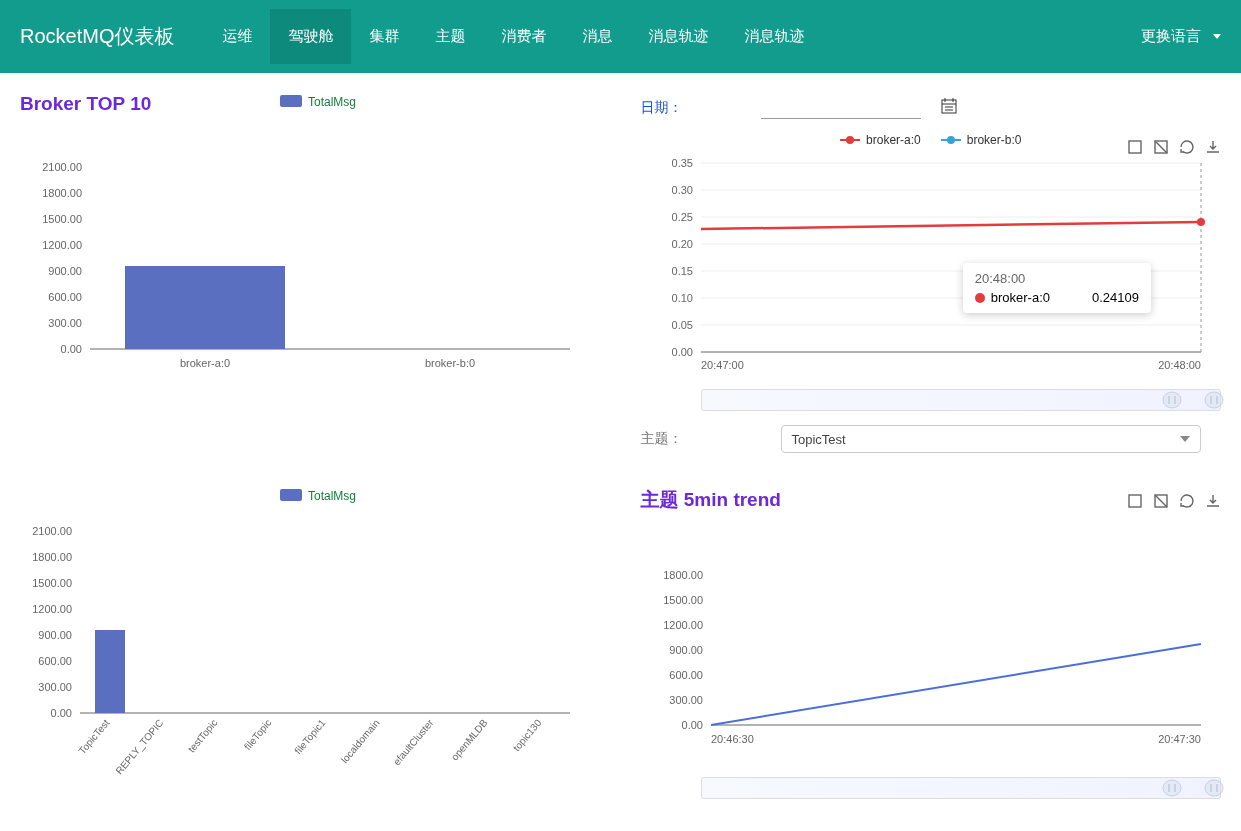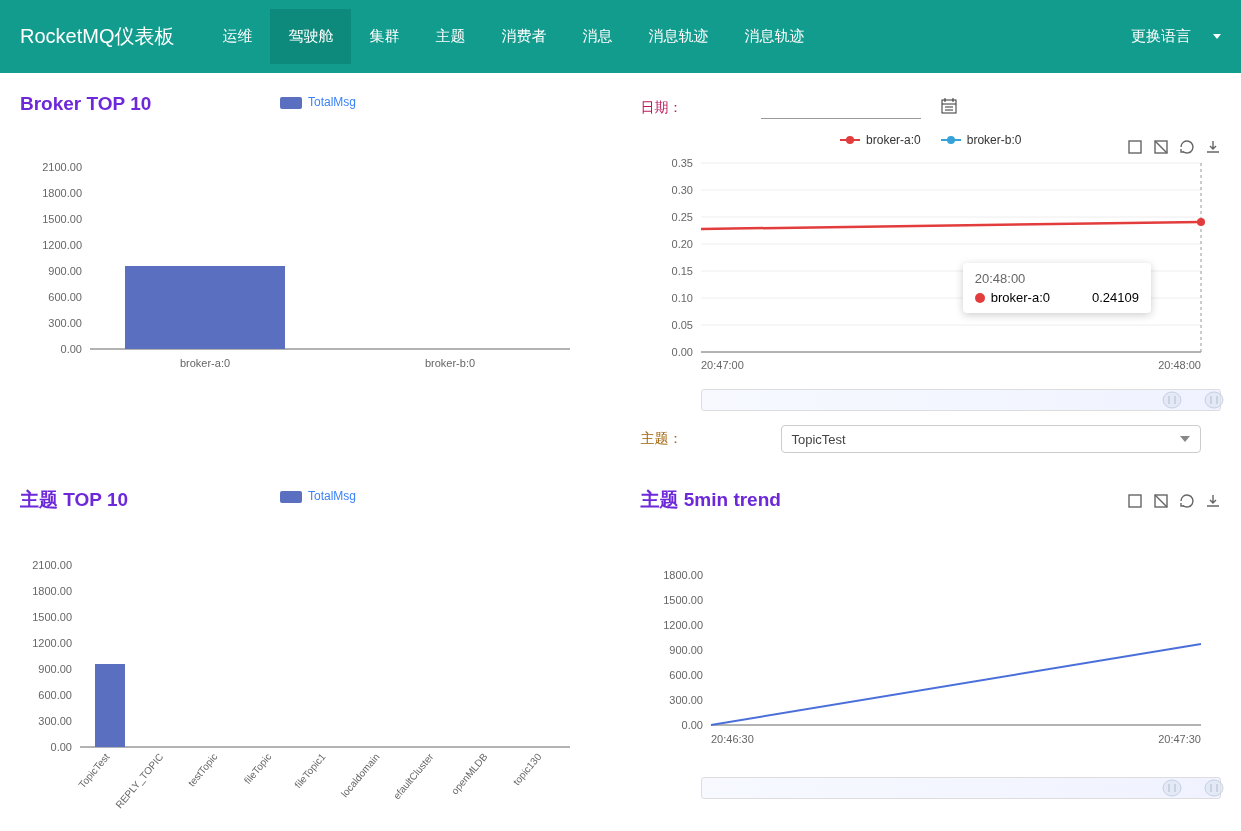--- a/index.html
+++ b/index.html
@@ -2,31 +2,31 @@
 <html><head>
 <meta charset="utf-8">
 <style>
 *{margin:0;padding:0;box-sizing:border-box;font-family:"Microsoft YaHei",Arial,sans-serif}
 body{background:#fff;width:1241px}
 .navbar{background:#119C8D;height:73px;display:flex;align-items:center;color:#fff;padding:0 20px}
 .brand{font-size:20px;font-weight:400;margin-right:30px}
 .nav-items{display:flex;flex:1}
 .nav-item{padding:18px 18px;font-size:15px;color:#fff;cursor:pointer}
 .nav-item.active{background:#0E8A7C}
-.lang-switch{font-size:15px;cursor:pointer;display:flex;align-items:center;gap:20px}
+.lang-switch{font-size:15px;cursor:pointer;display:flex;align-items:center;gap:10px}
 .caret-down{display:inline-block;width:0;height:0;border-left:4px solid transparent;border-right:4px solid transparent;border-top:5px solid #fff;margin-left:2px}
 .content{padding:20px;display:grid;grid-template-columns:1fr 1fr;gap:20px 40px}
 .chart-block{position:relative}
 .chart-title{font-size:19px;font-weight:bold;color:#6d28d9;margin-bottom:8px}
-.legend-box{position:absolute;top:2px;left:260px;display:flex;align-items:flex-end;font-size:12px;color:#3b82f6}
+.legend-box{position:absolute;top:2px;left:260px;display:flex;align-items:flex-start;font-size:12px;color:#15803d}
 .legend-swatch{width:22px;height:12px;background:#5B6FC1;border-radius:2px;margin-right:6px}
 .axis-label{font-size:11px;fill:#666}
 .cat-label{font-size:11px;fill:#666}
 .ctrl-row{display:flex;align-items:center;padding:4px 0 14px;gap:10px}
-.ctrl-label{font-size:14px;color:#be185d;min-width:50px}
+.ctrl-label{font-size:14px;color:#1d4ed8;min-width:50px}
 .date-input{border:none;border-bottom:1px solid #999;width:160px;height:22px;margin-left:60px}
 .cal-icon{font-size:16px;color:#333;margin-left:10px}
 .toolbox{position:absolute;top:6px;right:0;display:flex;gap:10px}
 .tool-ic{width:16px;height:16px;stroke:#666;fill:none;stroke-width:1.4;cursor:pointer}
 .line-legend{display:flex;justify-content:center;gap:20px;font-size:12px;color:#333;margin-bottom:6px}
 .ll-item{display:flex;align-items:center;gap:6px}
 .ll-mark{width:20px;height:2px;position:relative}
 .ll-mark::after{content:"";position:absolute;width:8px;height:8px;border-radius:50%;left:6px;top:-3px}
 .ll-red{background:#E23C3C}.ll-red::after{background:#E23C3C}
 .ll-blue{background:#37A2DA}.ll-blue::after{background:#37A2DA}
@@ -183,31 +183,30 @@
           </div>
         <div class="slider-h" style="right:-6px">
             <svg width="20" height="20">
               <ellipse cx="10" cy="10" rx="9" ry="8" fill="#dbe3ef" stroke="#aab6ce"></ellipse>
               <line x1="7" y1="6" x2="7" y2="14" stroke="#8896b0"></line>
               <line x1="13" y1="6" x2="13" y2="14" stroke="#8896b0"></line>
             </svg>
           </div>
       </div>
       <div class="ctrl-row" style="margin-top:10px">
-        <span class="ctrl-label" style="color:#a16207">主题：</span>
+        <span class="ctrl-label" style="color:#737373">主题：</span>
         <div class="topic-select" style="margin-left:80px">
           <span>TopicTest</span>
           <span class="sel-caret"></span>
         </div>
       </div>
     </div>
   </div>
 
   <div class="chart-block">
-    <div class="chart-title">主题 TOP 10</div>
     <div class="legend-box">
       <div class="legend-swatch"></div>
       <span>TotalMsg</span>
     </div>
     <svg class="plot" width="560" height="300">
       <g transform="translate(60,30)">
         <g>
           <text class="axis-label" x="-8" y="200" text-anchor="end">0.00</text>
           <text class="axis-label" x="-8" y="174" text-anchor="end">300.00</text>
           <text class="axis-label" x="-8" y="148" text-anchor="end">600.00</text>

